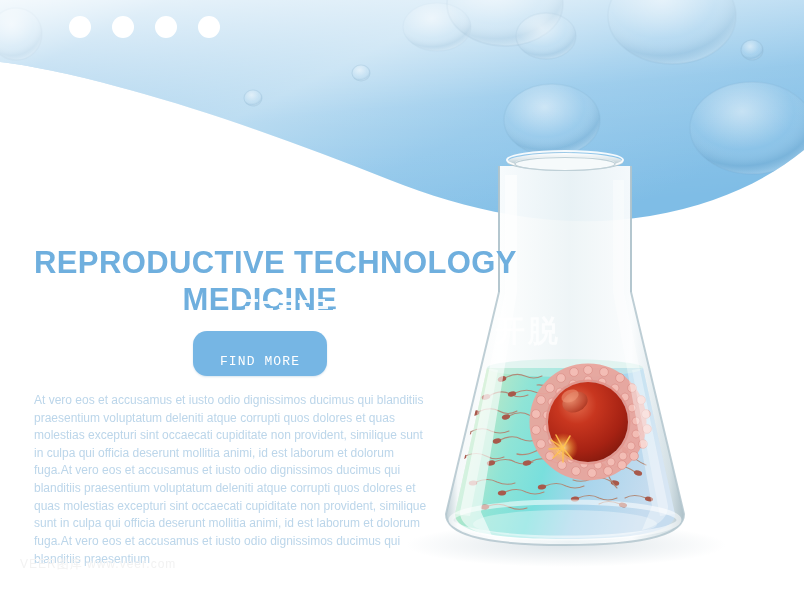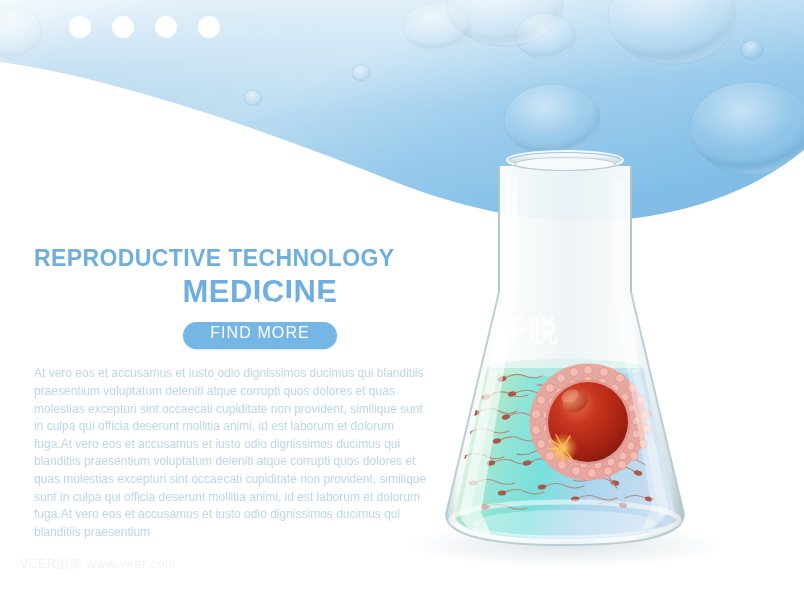--- a/index.html
+++ b/index.html
@@ -31,21 +31,21 @@
 
   
   .copy-block {
     position: absolute;
     left: 34px;
     top: 246px;
     width: 470px;
   }
 
   .title-line1 {
-    font-size: 23px;
+    font-size: 31px;
     font-weight: bold;
     letter-spacing: 0.4px;
     color: #6FAFDE;
     line-height: 1.08;
     white-space: nowrap;
     margin: 0;
   }
 
   .title-line2 {
     font-size: 31px;
@@ -61,26 +61,26 @@
   .cta-wrap {
     width: 452px;
     text-align: center;
     margin-top: 14px;
   }
 
   .cta-button {
     display: inline-block;
     background: #76B6E4;
     color: #ffffff;
-    font-size: 16px;
+    font-size: 13px;
     letter-spacing: 1.1px;
-    padding: 2px 27px 7px 27px;
+    padding: 23px 27px 7px 27px;
     border: none;
     border-radius: 14px;
-    font-family: Liberation Sans, sans-serif;
+    font-family: Liberation Mono, monospace;
     cursor: pointer;
     box-shadow: 0 1px 2px rgba(100,150,190,0.25);
   }
 
   .body-copy {
     margin: 16px 0 0 0;
     font-size: 12px;
     line-height: 1.47;
     color: #BCD6EA;
     width: 398px;

